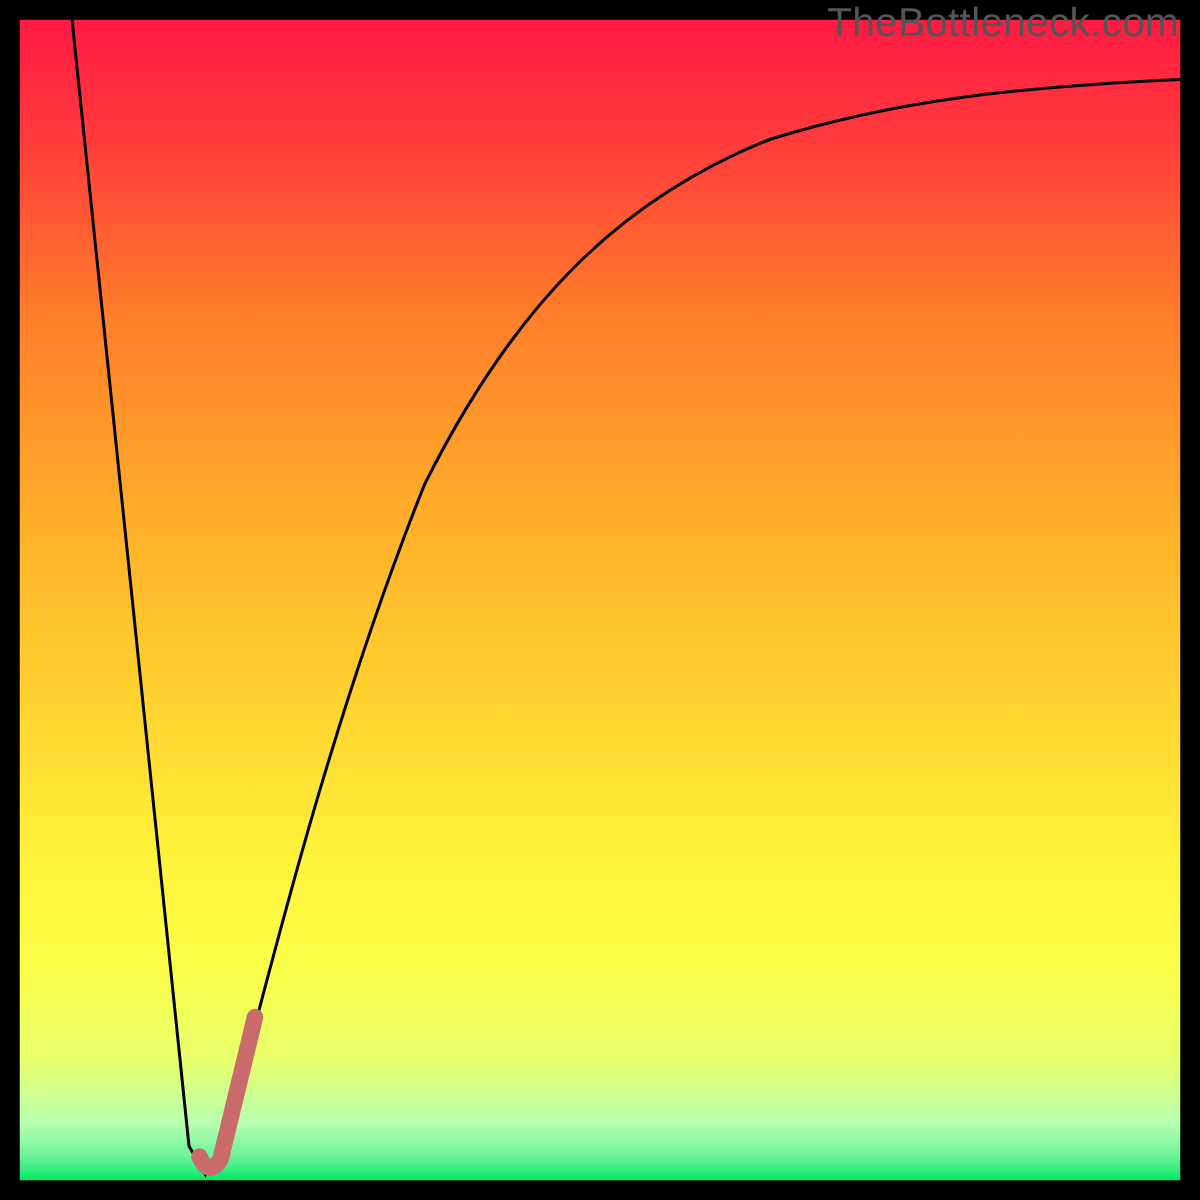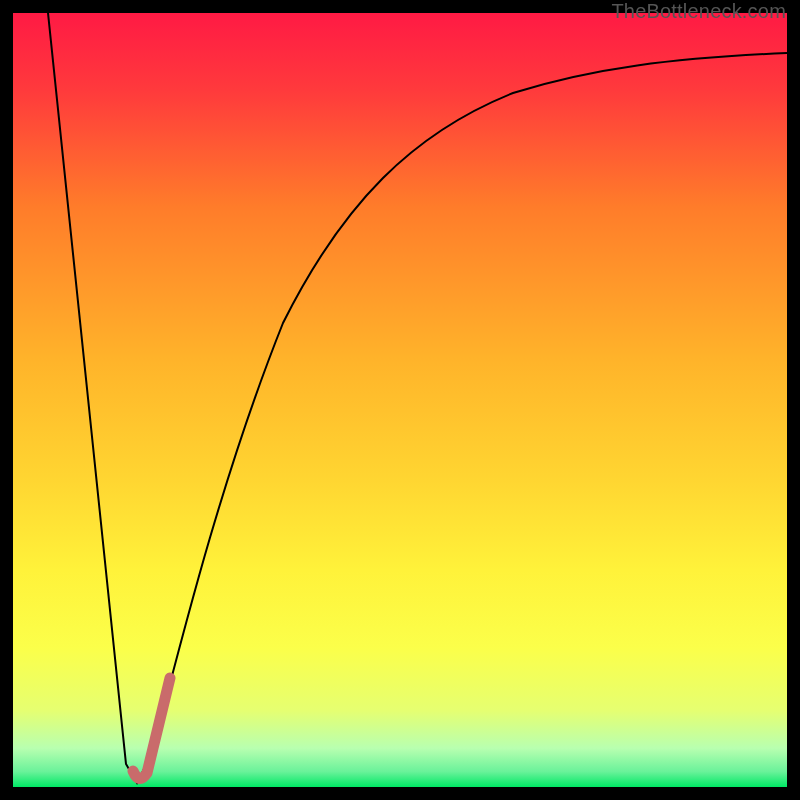--- a/index.html
+++ b/index.html
@@ -16,21 +16,21 @@
     left: 13px;
     top: 13px;
     width: 774px;
     height: 774px;
   }
   .watermark {
     position: absolute;
     top: 0px;
     right: 14px;
     color: #555;
-    font-size: 20px;
+    font-size: 27px;
     font-weight: 500;
     letter-spacing: 0.2px;
     z-index: 10;
   }
 </style>
 </head>
 <body>
 
 <div class="watermark">TheBottleneck.com</div>
 

